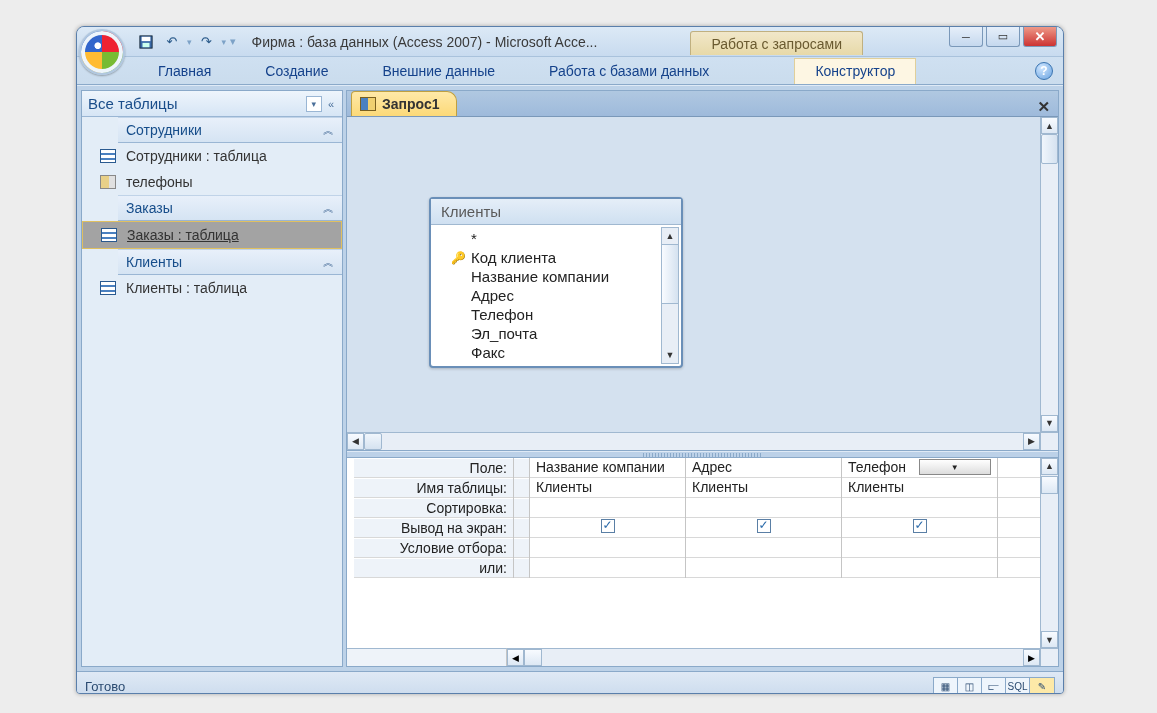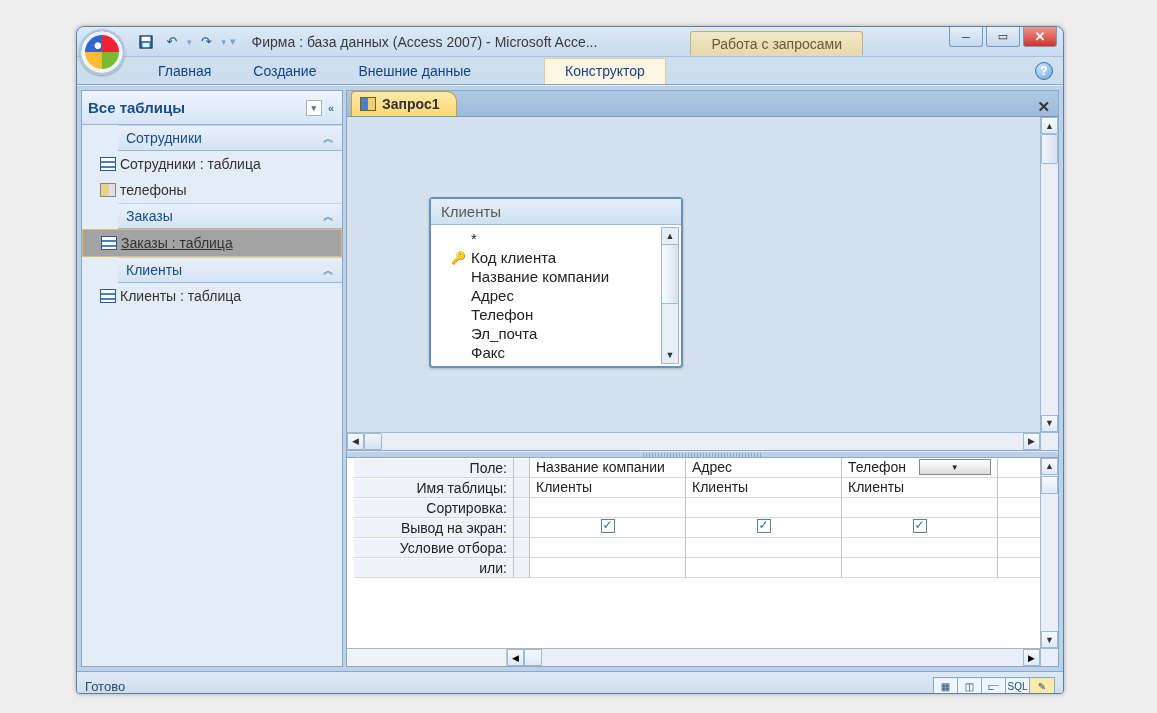--- a/index.html
+++ b/index.html
@@ -41,39 +41,39 @@
   .win-btn { width:34px; height:20px; border:1px solid #7a98b9; border-top:none;
     background:linear-gradient(#e6effa,#c5d8ee); border-radius:0 0 3px 3px;
     display:flex;align-items:center;justify-content:center; font-size:11px; color:#333;}
   .win-btn.close{ background:linear-gradient(#e98,#c33); color:#fff; font-weight:bold;}
   .win-btn.close span{ font-size:13px; }
 
   
   .ribbon {
     height:28px; display:flex; align-items:flex-end; padding-left:60px;
     background: linear-gradient(#cfe0f1,#cadced);
-    border-bottom:1px solid #8aa9c9; gap:0;
+    border-bottom:1px solid #8aa9c9; gap:12px;
     position:relative;
   }
   .ribbon-tab { padding:4px 20px 5px; color:#15428b; font-size:14px; cursor:default; border:1px solid transparent; border-bottom:none;}
   .ribbon-tab.context { border-color:#e0cf9a; background:#fdf6e3; margin-left:52px;}
   .help-btn { position:absolute; right:10px; top:5px; width:18px;height:18px;border-radius:50%;background:radial-gradient(circle at 35% 30%, #cfe6ff,#6aa3e0);border:1px solid #3a74b0;display:flex;align-items:center;justify-content:center;font-size:12px;color:#fff;font-weight:bold;}
 
   
   .body-area { display:flex; height:calc(100% - 30px - 28px - 22px); background:#bdd2e8; border-top:1px solid #dfeaf6;}
   
   
   .nav-pane { width:263px; background:#e3edf7; border:1px solid #8aa9c9; margin:4px 0 4px 4px; display:flex; flex-direction:column;}
-  .nav-header { height:34px; background:linear-gradient(#eef5fc,#d6e5f5); border-bottom:1px solid #9ab6d4; display:flex; align-items:center; padding:8px 6px;font-weight:bold;}
+  .nav-header { height:26px; background:linear-gradient(#eef5fc,#d6e5f5); border-bottom:1px solid #9ab6d4; display:flex; align-items:center; padding:8px 6px;}
   .nav-header span.title{ flex:1; color:#1a4d8a; font-size:15px;}
   .nav-header .dd{ width:16px;height:16px;border:1px solid #9ab6d4;background:#fff;margin-right:4px;font-size:9px;display:flex;align-items:center;justify-content:center;color:#4a6f9a;}
   .nav-header .collapse{ font-size:11px;color:#4a6f9a;padding:0 2px;}
   .nav-group-hdr { background:linear-gradient(#e8f0fa,#d5e4f3); border-top:1px solid #c0d3e8;border-bottom:1px solid #9ab6d4; padding:4px 8px; color:#164d8a; font-weight:normal; font-size:14px; display:flex;align-items:center;margin-left:36px;}
   .nav-group-hdr .chev{ margin-left:auto; font-size:11px; color:#4a6f9a;}
-  .nav-item { padding:5px 8px 5px 18px; display:flex;align-items:center;gap:4px; color:#333; font-size:14px;}
+  .nav-item { padding:5px 8px 5px 18px; display:flex;align-items:center;gap:10px; color:#333; font-size:14px;}
   .nav-item.selected{ background:#a3a3a3; border:1px solid #e0c060;text-decoration:underline;}
   .tbl-icon{ width:16px;height:14px; background:
     linear-gradient(#fff,#fff) 0 0/100% 3px no-repeat,
     linear-gradient(#fff,#fff) 0 5px/100% 3px no-repeat,
     linear-gradient(#fff,#fff) 0 10px/100% 3px no-repeat,
     #4a80c0; border:1px solid #2a5a90;}
   .qry-icon{ width:16px;height:14px;border:1px solid #888;background:
     linear-gradient(#e8d088,#e8d088) 0 0/8px 100% no-repeat,
     linear-gradient(#e0e0e0,#e0e0e0) 8px 0/8px 100% no-repeat;}
 
@@ -175,20 +175,21 @@
       <div class="win-btn close">
           <span>✕</span>
         </div>
     </div>
   </div>
 
   <div class="ribbon">
     <div class="ribbon-tab">Главная</div>
     <div class="ribbon-tab">Создание</div>
     <div class="ribbon-tab">Внешние данные</div>
+    <div class="ribbon-tab">Работа с базами данных</div>
     <div class="ribbon-tab context">Конструктор</div>
     <div class="help-btn">?</div>
   </div>
 
   <div class="body-area">
 
     <div class="nav-pane">
       <div class="nav-header">
         <span class="title">Все таблицы</span>
         <span class="dd">▾</span>

